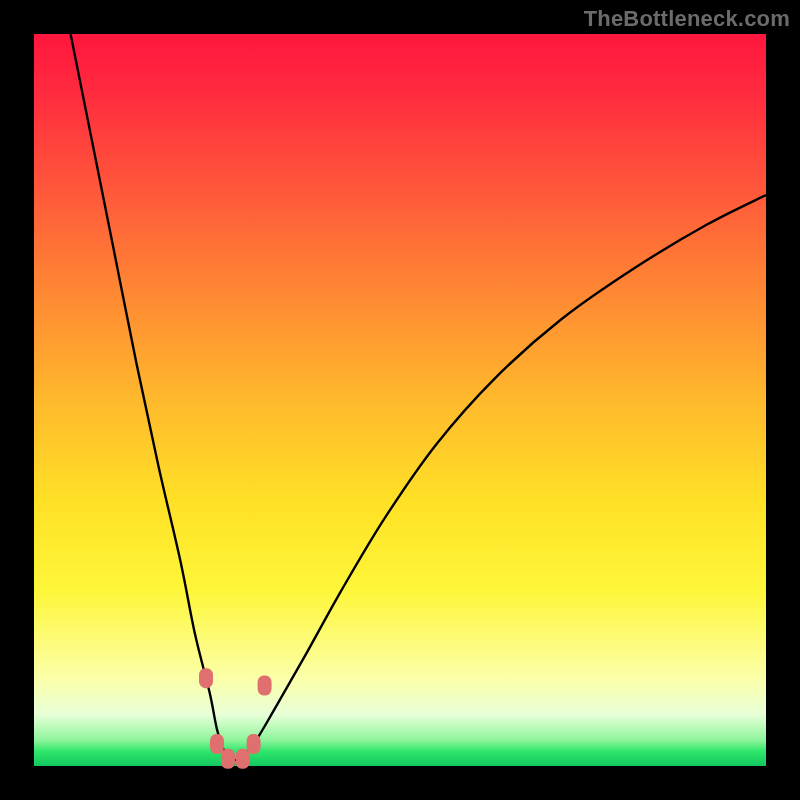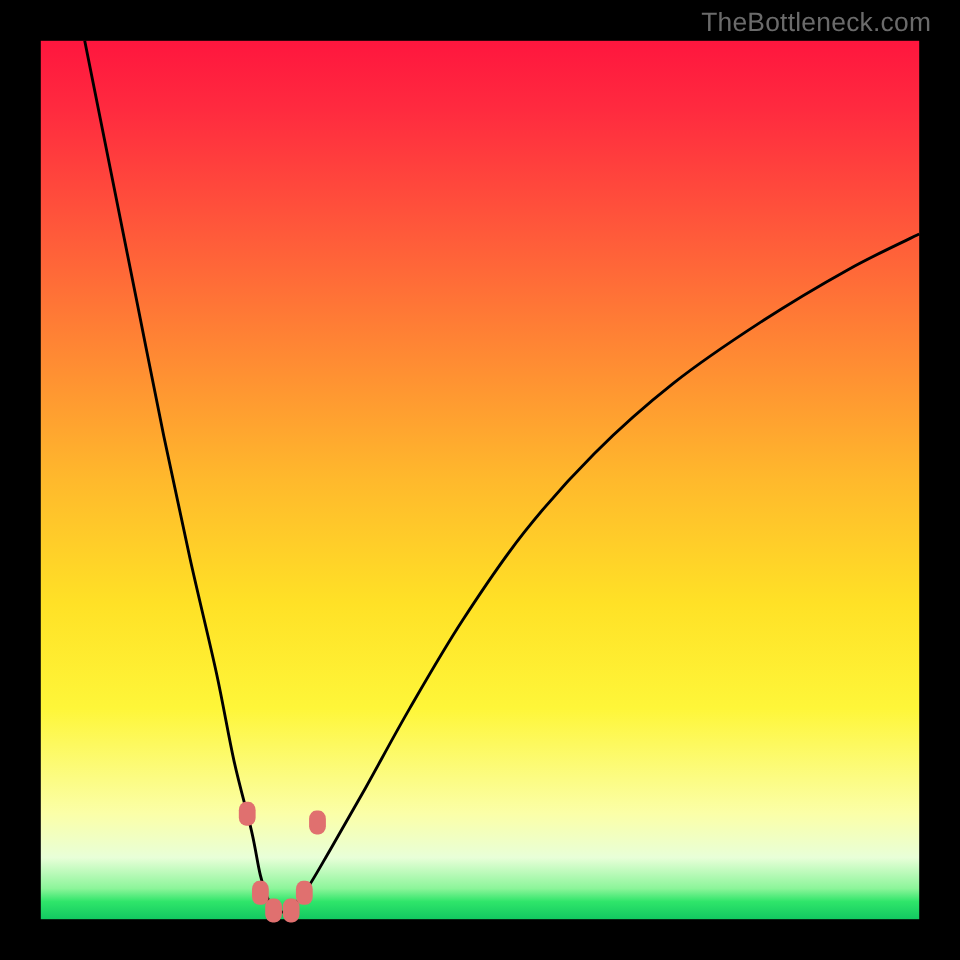--- a/index.html
+++ b/index.html
@@ -38,25 +38,26 @@
       #fbffa8 88%,
       #e8ffd8 93%,
       #8cf59a 96.5%,
       #2fe56a 98%,
       #12c961 100%
     );
   }
   .watermark {
     position: absolute;
     top: 6px;
-    right: 24px;
+    right: 10px;
     color: #6b6b6b;
     font-size: 22px;
     letter-spacing: 0.2px;
     user-select: none;
+    font-weight: bold;
   }
   svg.curve {
     position: absolute;
     left: 0;
     top: 0;
     width: 732px;
     height: 732px;
     overflow: visible;
   }
 </style>

